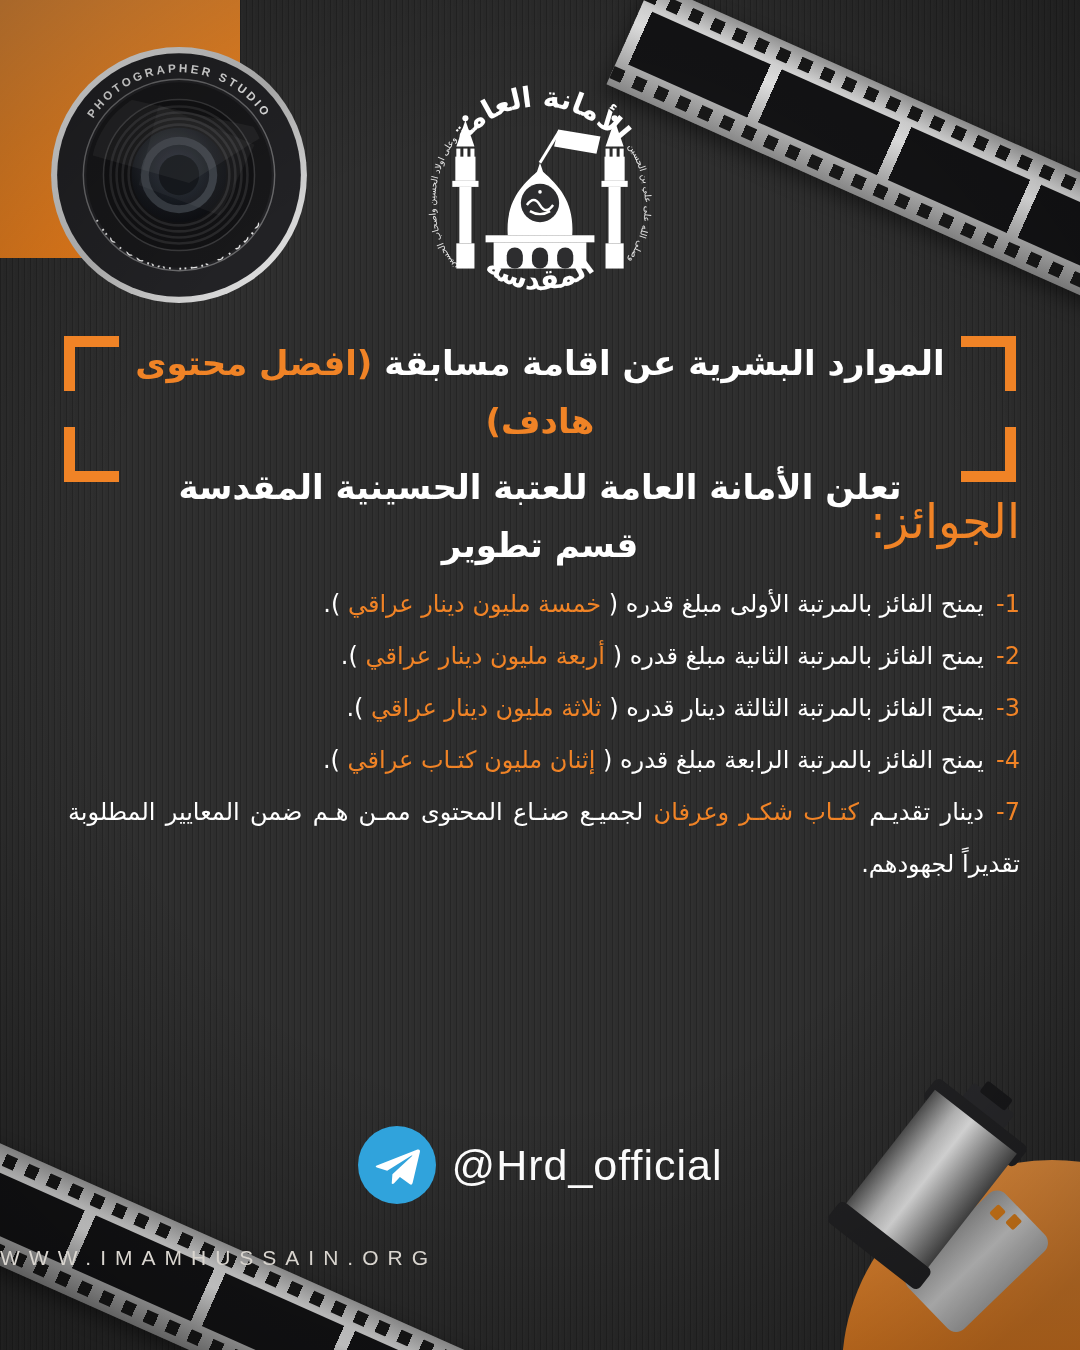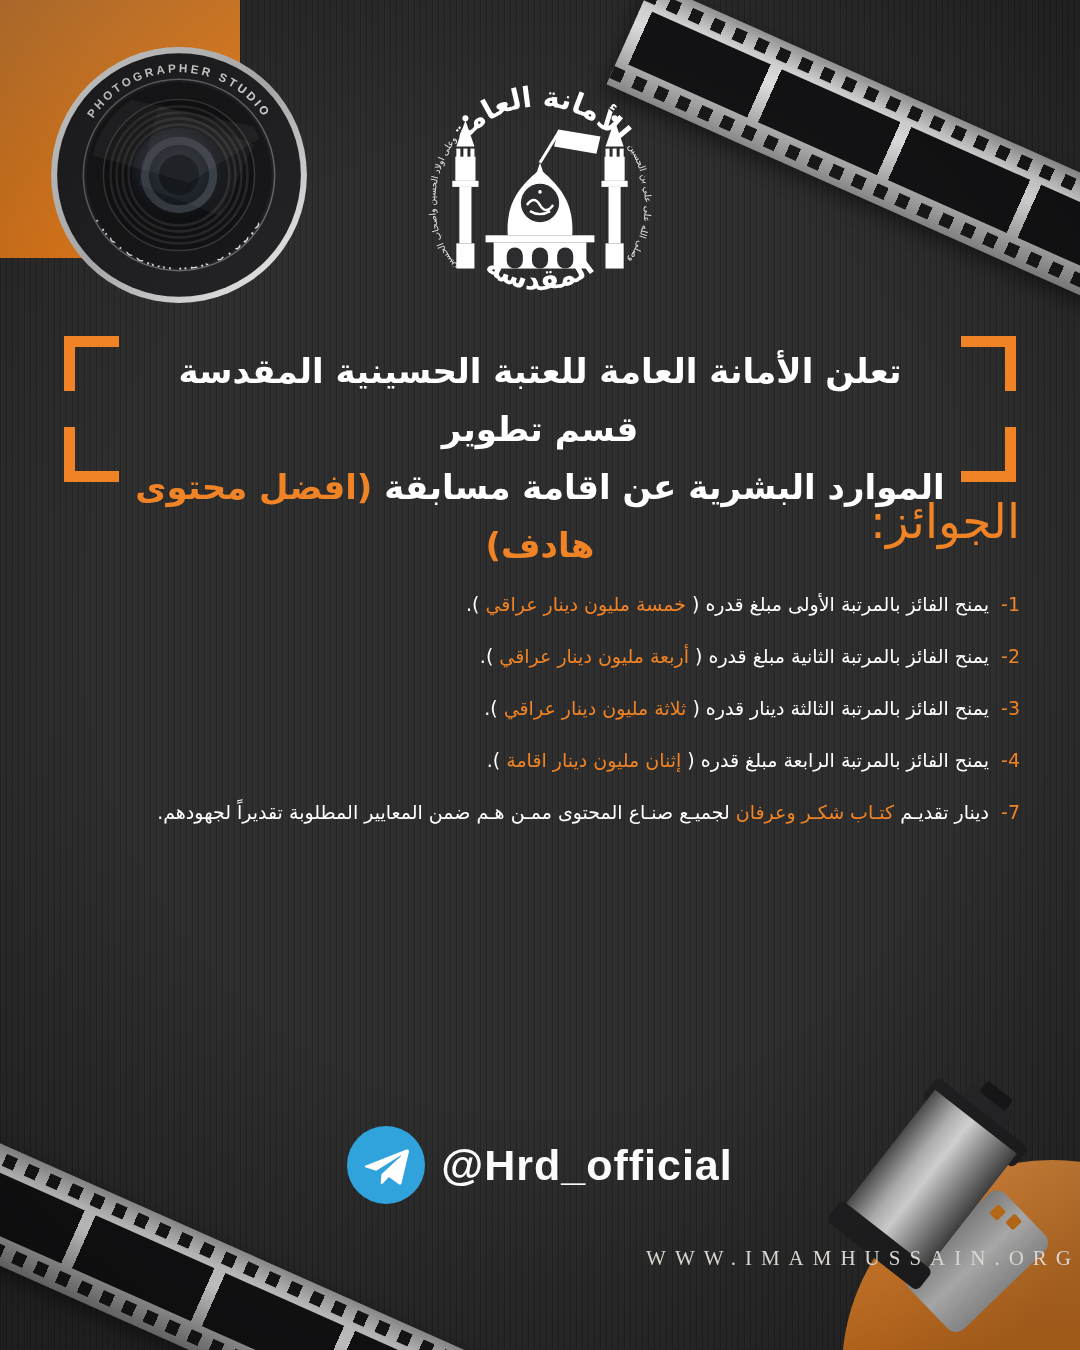--- a/index.html
+++ b/index.html
@@ -38,29 +38,29 @@
   .accent{color:#f08326;}
   .bracket{position:absolute;width:44px;height:44px;border:0 solid #f08326;}
   .br-tl{left:0;top:2px;border-top-width:11px;border-left-width:11px;}
   .br-bl{left:0;bottom:0;border-bottom-width:11px;border-left-width:11px;}
   .br-tr{right:0;top:2px;border-top-width:11px;border-right-width:11px;}
   .br-br{right:0;bottom:0;border-bottom-width:11px;border-right-width:11px;}
   
   .prizes-heading{position:absolute;right:60px;top:494px;z-index:5;direction:rtl;
     color:#f08326;font-size:47px;font-weight:normal;}
   .prize-list{position:absolute;left:68px;right:60px;top:578px;z-index:5;direction:rtl;
-    color:#ffffff;font-size:19px;line-height:52px;text-align:justify;}
+    color:#ffffff;font-size:24px;line-height:52px;text-align:justify;}
   .prize-item .num{color:#f08326;margin-left:12px;}
   
   .telegram-row{position:absolute;left:0;right:0;top:1126px;z-index:5;
     display:flex;align-items:center;justify-content:center;gap:16px;}
   .tg-icon{width:78px;height:78px;flex:0 0 auto;}
-  .tg-handle{color:#fbfbfb;font-size:43px;font-family:"Liberation Sans",sans-serif;font-weight:700;letter-spacing:1px;}
-  .website{position:absolute;left:0;right:0;top:1246px;z-index:5;text-align:right;
-    color:#d9d5cf;font-family:Liberation Serif, serif;font-size:21px;letter-spacing:9px;}
+  .tg-handle{color:#fbfbfb;font-size:43px;font-family:"Liberation Sans",sans-serif;font-weight:400;letter-spacing:1px;}
+  .website{position:absolute;left:0;right:0;top:1246px;z-index:5;text-align:left;
+    color:#d9d5cf;font-family:Liberation Sans, sans-serif;font-size:21px;letter-spacing:9px;}
 </style>
 </head>
 <body>
 
 <div class="poster">
 
   <div class="blob-tl"></div>
   <div class="circle-br"></div>
 
   <div class="filmstrip strip-tr">
@@ -213,31 +213,31 @@
         <rect x="32" y="202" width="116" height="26" rx="6" fill="#232325"></rect>
       </g>
     </svg>
   </div>
 
   <div class="title-block">
     <span class="bracket br-tl"></span>
     <span class="bracket br-bl"></span>
     <span class="bracket br-tr"></span>
     <span class="bracket br-br"></span>
+    <div class="title-line l2"><span>الموارد البشرية عن اقامة مسابقة </span><span class="accent">(افضل محتوى هادف)</span></div>
     <div class="title-line">تعلن الأمانة العامة للعتبة الحسينية المقدسة قسم تطوير</div>
-    <div class="title-line l2"><span>الموارد البشرية عن اقامة مسابقة </span><span class="accent">(افضل محتوى هادف)</span></div>
   </div>
 
   <div class="prizes-heading">الجوائز:</div>
 
   <div class="prize-list">
     <div class="prize-item"><span class="num">1-</span><span>يمنح الفائز بالمرتبة الأولى مبلغ قدره ( </span><span class="accent">خمسة مليون دينار عراقي</span><span> ).</span></div>
     <div class="prize-item"><span class="num">2-</span><span>يمنح الفائز بالمرتبة الثانية مبلغ قدره  ( </span><span class="accent">أربعة مليون دينار عراقي</span><span> ).</span></div>
     <div class="prize-item"><span class="num">3-</span><span>يمنح الفائز بالمرتبة الثالثة دينار قدره  ( </span><span class="accent">ثلاثة مليون دينار عراقي</span><span> ).</span></div>
-    <div class="prize-item"><span class="num">4-</span><span>يمنح الفائز بالمرتبة الرابعة مبلغ قدره ( </span><span class="accent">إثنان مليون دينار اقامة</span><span> ).</span></div>
+    <div class="prize-item"><span class="num">4-</span><span>يمنح الفائز بالمرتبة الرابعة مبلغ قدره ( </span><span class="accent">إثنان مليون كتـاب عراقي</span><span> ).</span></div>
     <div class="prize-item"><span class="num">7-</span><span>دينار تقديـم </span><span class="accent">كتـاب شكـر وعرفان</span><span> لجميـع صنـاع المحتوى ممـن هـم ضمن المعايير المطلوبة تقديراً لجهودهم.</span></div>
   </div>
 
   <div class="telegram-row">
     <svg class="tg-icon" viewBox="0 0 78 78">
       <circle cx="39" cy="39" r="39" fill="#30a3dc"></circle>
       <path fill="#ffffff" d="M59.5 23.6 L18.8 39.4 Q16.6 40.4 18.9 41.5 L29.2 44.8 L53.2 29.8 Q55.4 28.5 53.6 30.6 L34.4 48.3 L33.7 57.6 Q34.8 58.7 36.1 57.3 L41.9 51.1 L51.9 58.3 Q53.9 59.5 54.6 56.9 L61.9 26.1 Q62.5 23.1 59.5 23.6 Z"></path>
     </svg>
     <span class="tg-handle">@Hrd_official</span>
   </div>

